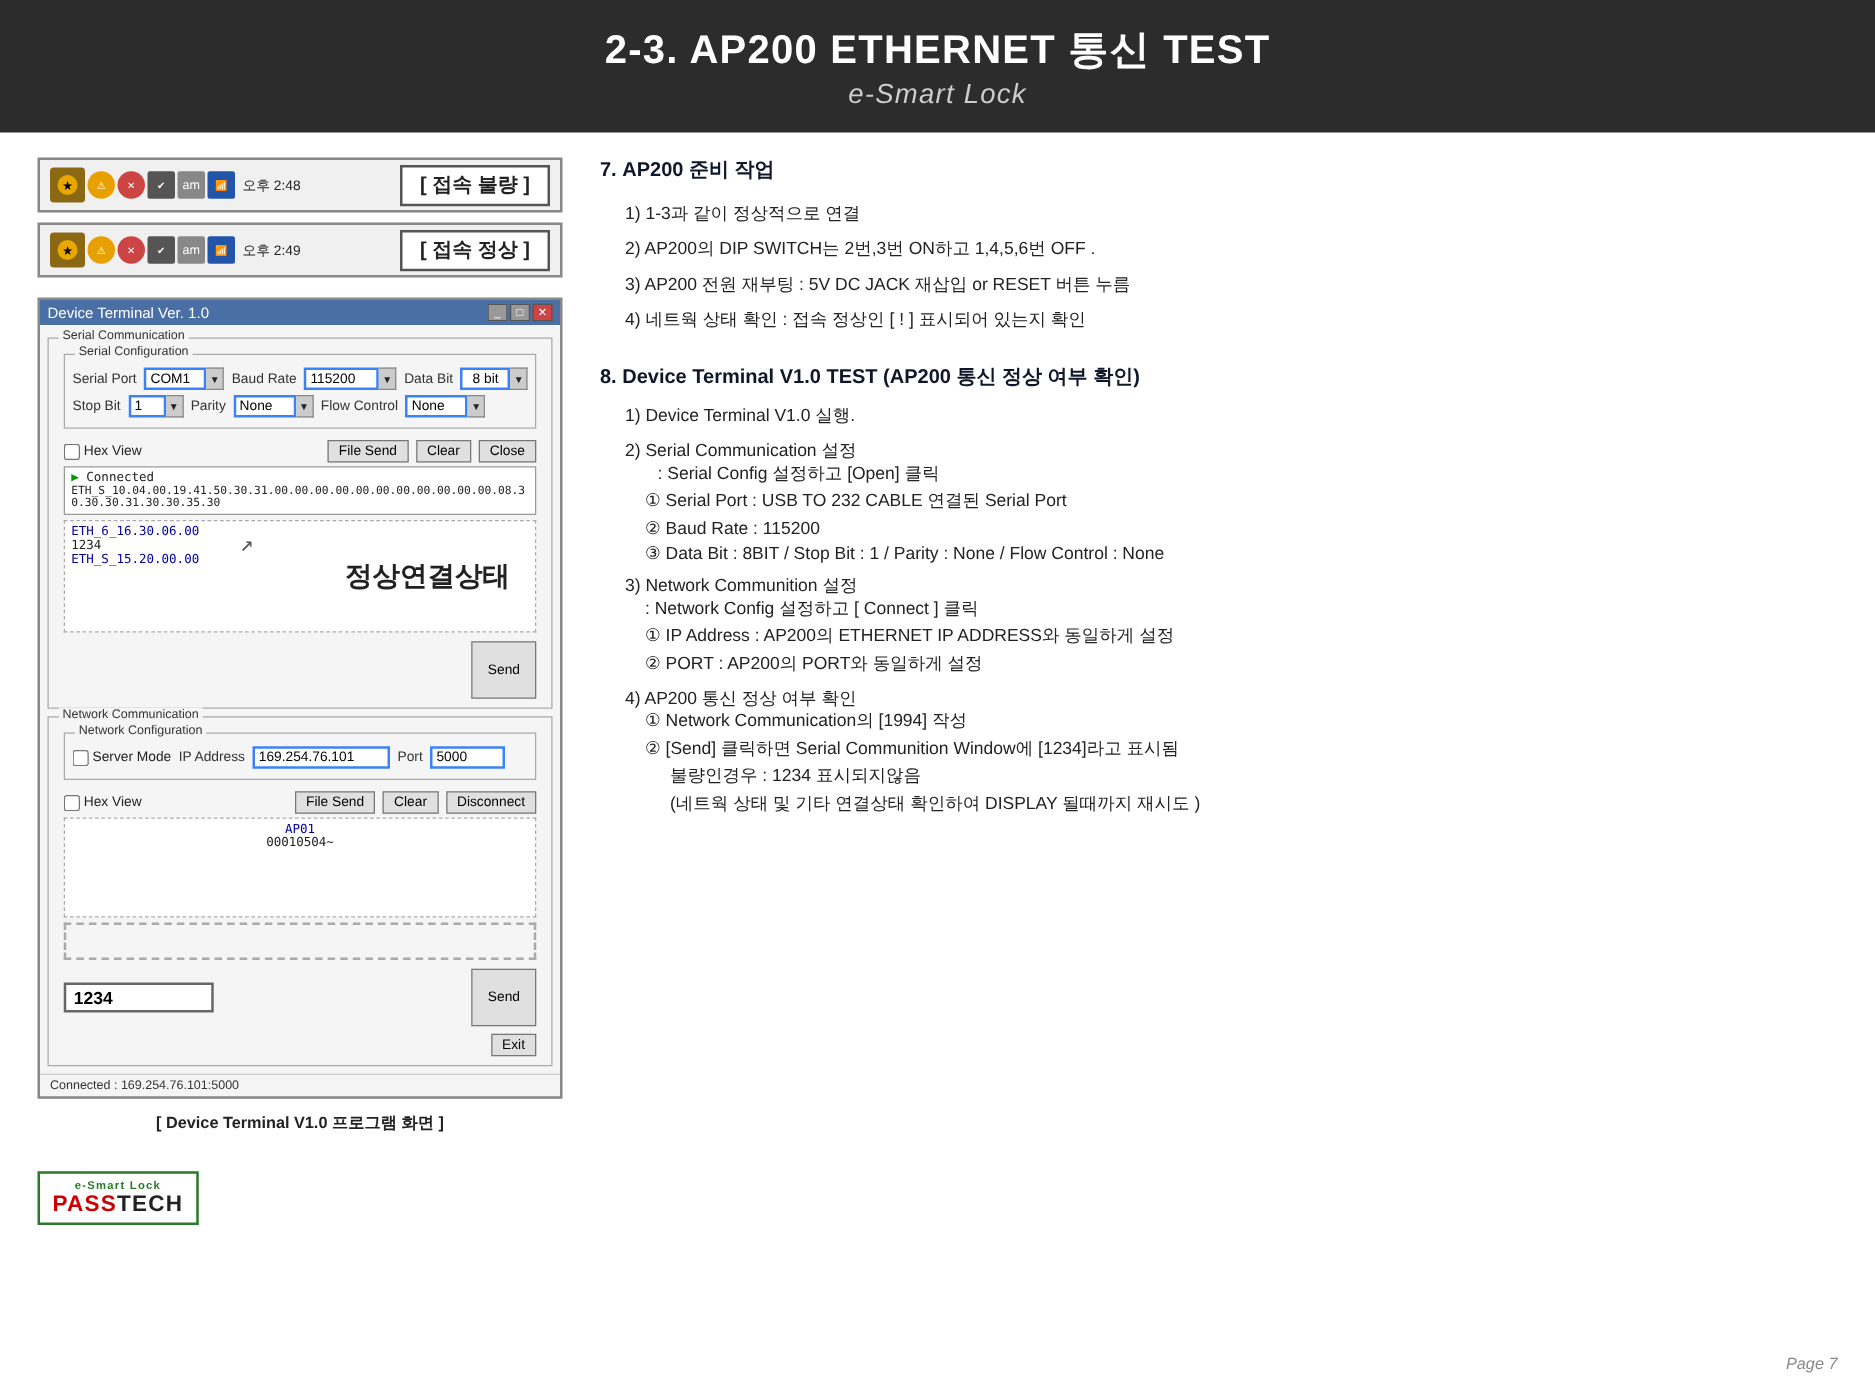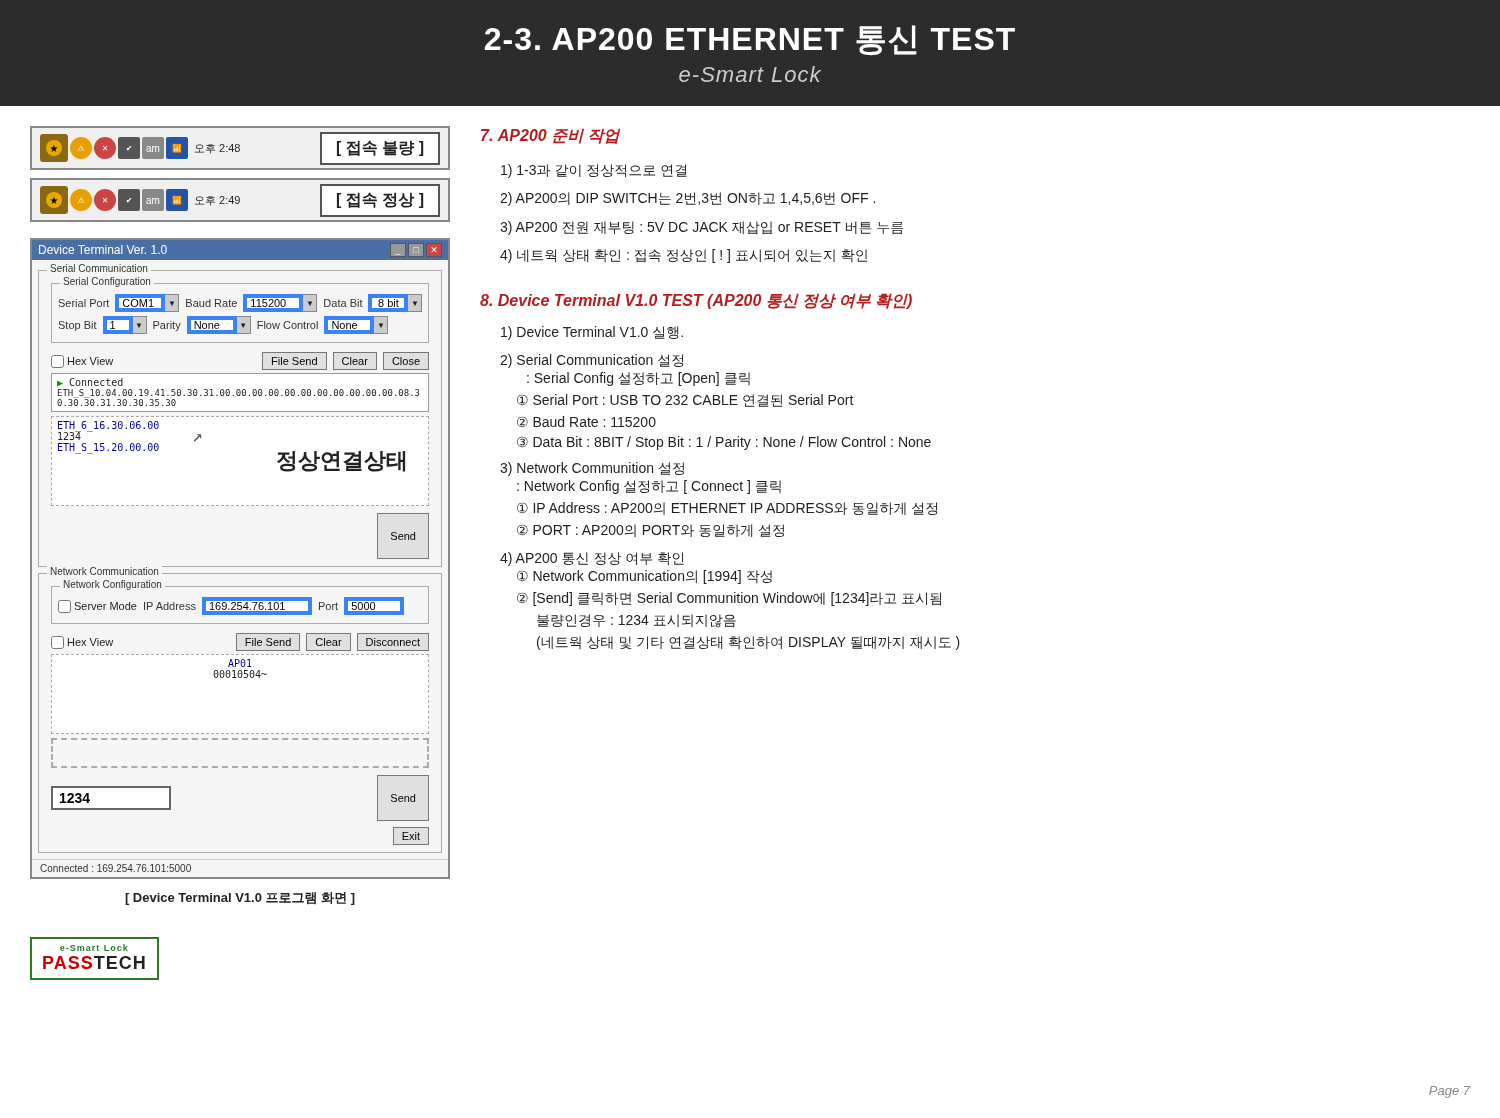--- a/index.html
+++ b/index.html
@@ -119,21 +119,21 @@
 
     .serial-config-row {
       display: flex;
       align-items: center;
       gap: 6px;
       margin-bottom: 4px;
       font-size: 11px;
     }
     .field-label { color: #333; white-space: nowrap; }
     .field-input {
-      border: 4px solid #3b82f6;
+      border: 2px solid #3b82f6;
       background: #fff;
       padding: 1px 3px;
       font-size: 11px;
       height: 18px;
     }
     .dropdown-arrow {
       display: inline-block;
       width: 14px;
       height: 18px;
       background: #ccc;
@@ -255,22 +255,21 @@
 
     
     .right-col {
       flex: 1;
     }
 
     .section-heading {
       font-size: 16px;
       font-weight: bold;
       margin-bottom: 12px;
-      color: #b91c1c;
-      font-style: italic;
+      color: #0f172a;
     }
 
     .numbered-list {
       margin-left: 20px;
       margin-bottom: 16px;
     }
     .numbered-list li {
       margin-bottom: 6px;
       font-size: 14px;
       line-height: 1.6;

